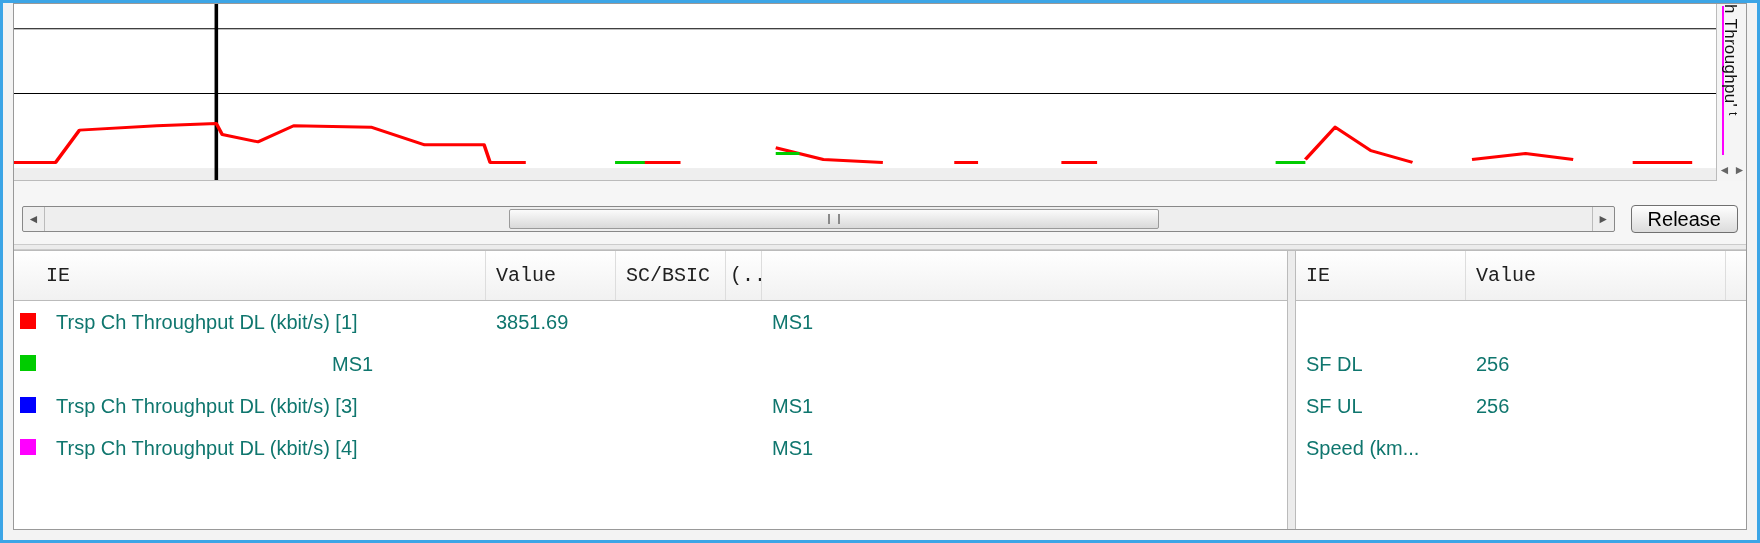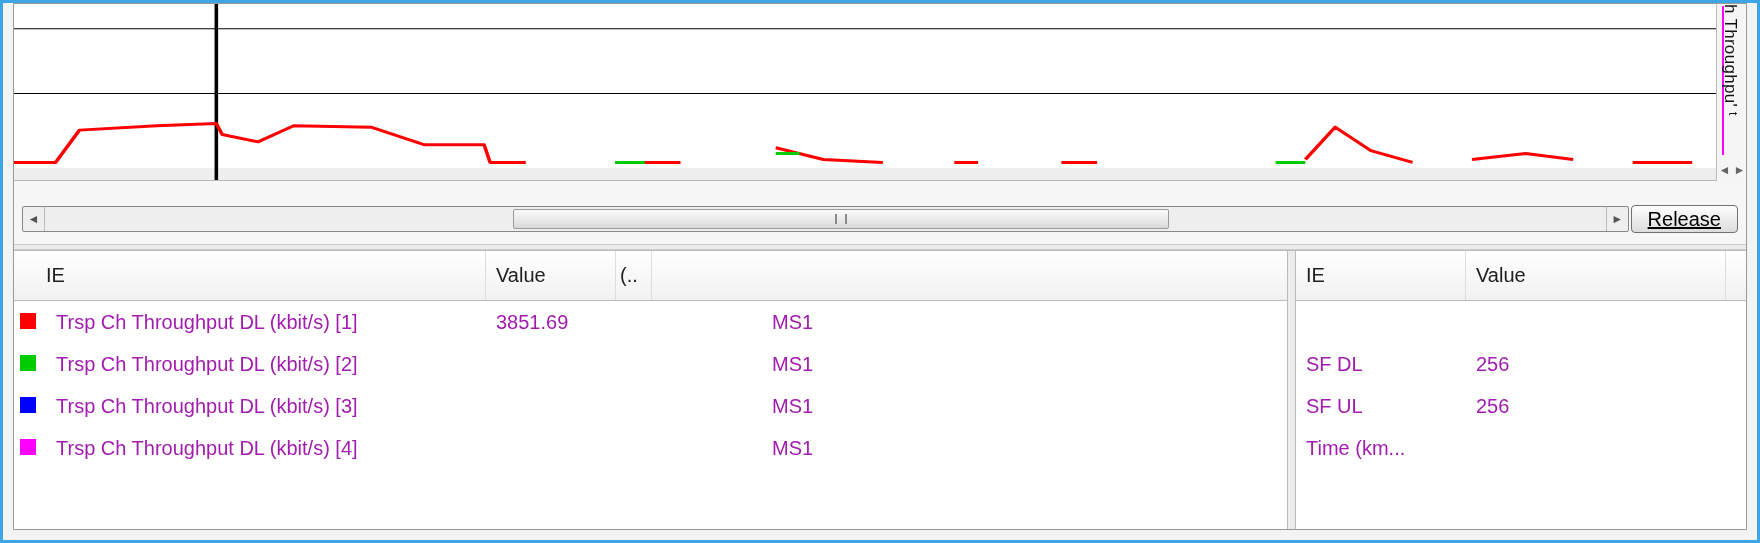--- a/index.html
+++ b/index.html
@@ -139,29 +139,28 @@
     gap: 2px;
   }
   .hscroll .thumb::before {
     content: "";
     width: 12px;
     height: 10px;
     border-left: 2px solid #8a8a8a;
     border-right: 2px solid #8a8a8a;
   }
   .release-btn {
-    margin-left: 2px;
+    margin-left: 16px;
     height: 28px;
     padding: 0 16px;
     font-size: 20px;
     border: 1px solid #707070;
     border-radius: 4px;
     background: linear-gradient(to bottom, #fefefe, #dcdcdc);
     cursor: pointer;
-    text-decoration: underline;
   }
 
   
   .splitter {
     position: absolute;
     top: 240px;
     left: 0;
     right: 0;
     height: 6px;
     background: #ececec;
@@ -209,33 +208,34 @@
     user-select: none;
   }
   .th {
     display: flex;
     align-items: center;
     padding-left: 10px;
     color: #202020;
     border-right: 1px solid #ddd;
     white-space: nowrap;
     overflow: hidden;
+    font-family: Liberation Mono, monospace;
   }
   .tbody {
     flex: 1;
     overflow: hidden;
   }
   .trow {
     display: flex;
     height: 42px;
     align-items: center;
   }
   .td {
     padding-left: 10px;
-    color: #a21caf;
+    color: #0f766e;
     white-space: nowrap;
     overflow: hidden;
     text-overflow: ellipsis;
   }
 
   
   .lc0 { width: 32px; padding-left: 6px; }
   .lc1 { width: 440px; }
   .lc2 { width: 130px; }
   .lc3 { width: 110px; }
@@ -291,34 +291,34 @@
       <button class="release-btn">Release</button>
     </div>
 
     <div class="splitter"></div>
 
     <div class="tables">
       <div class="table-left">
         <div class="thead">
           <div class="th lhc0" style="padding-left:32px;">IE</div>
           <div class="th lc2">Value</div>
+          <div class="th lc3">SC/BSIC</div>
           <div class="th lc4" style="padding-left:4px;">(..</div>
         </div>
         <div class="tbody" id="left-body">
             <div class="trow">
               <div class="td lc0"><span class="swatch" style="background:#ff0000"></span></div>
               <div class="td lc1">Trsp Ch Throughput DL (kbit/s) [1]</div>
               <div class="td lc2">3851.69</div>
               <div class="td lc3"></div>
               <div class="td lc4"></div>
               <div class="td lc5">MS1</div>
             </div>
             <div class="trow">
               <div class="td lc0"><span class="swatch" style="background:#00cc00"></span></div>
-              <div class="td lc1">Trsp Ch Throughput DL (kbit/s) [2]</div>
               <div class="td lc2"></div>
               <div class="td lc3"></div>
               <div class="td lc4"></div>
               <div class="td lc5">MS1</div>
             </div>
             <div class="trow">
               <div class="td lc0"><span class="swatch" style="background:#0000ff"></span></div>
               <div class="td lc1">Trsp Ch Throughput DL (kbit/s) [3]</div>
               <div class="td lc2"></div>
               <div class="td lc3"></div>
@@ -348,21 +348,21 @@
             </div>
             <div class="trow">
               <div class="td rc0">SF DL</div>
               <div class="td rc1">256</div>
             </div>
             <div class="trow">
               <div class="td rc0">SF UL</div>
               <div class="td rc1">256</div>
             </div>
             <div class="trow">
-              <div class="td rc0">Time (km...</div>
+              <div class="td rc0">Speed (km...</div>
               <div class="td rc1"></div>
             </div>
           </div>
       </div>
     </div>
 
   </div>
 </div>
 
 </body></html>

